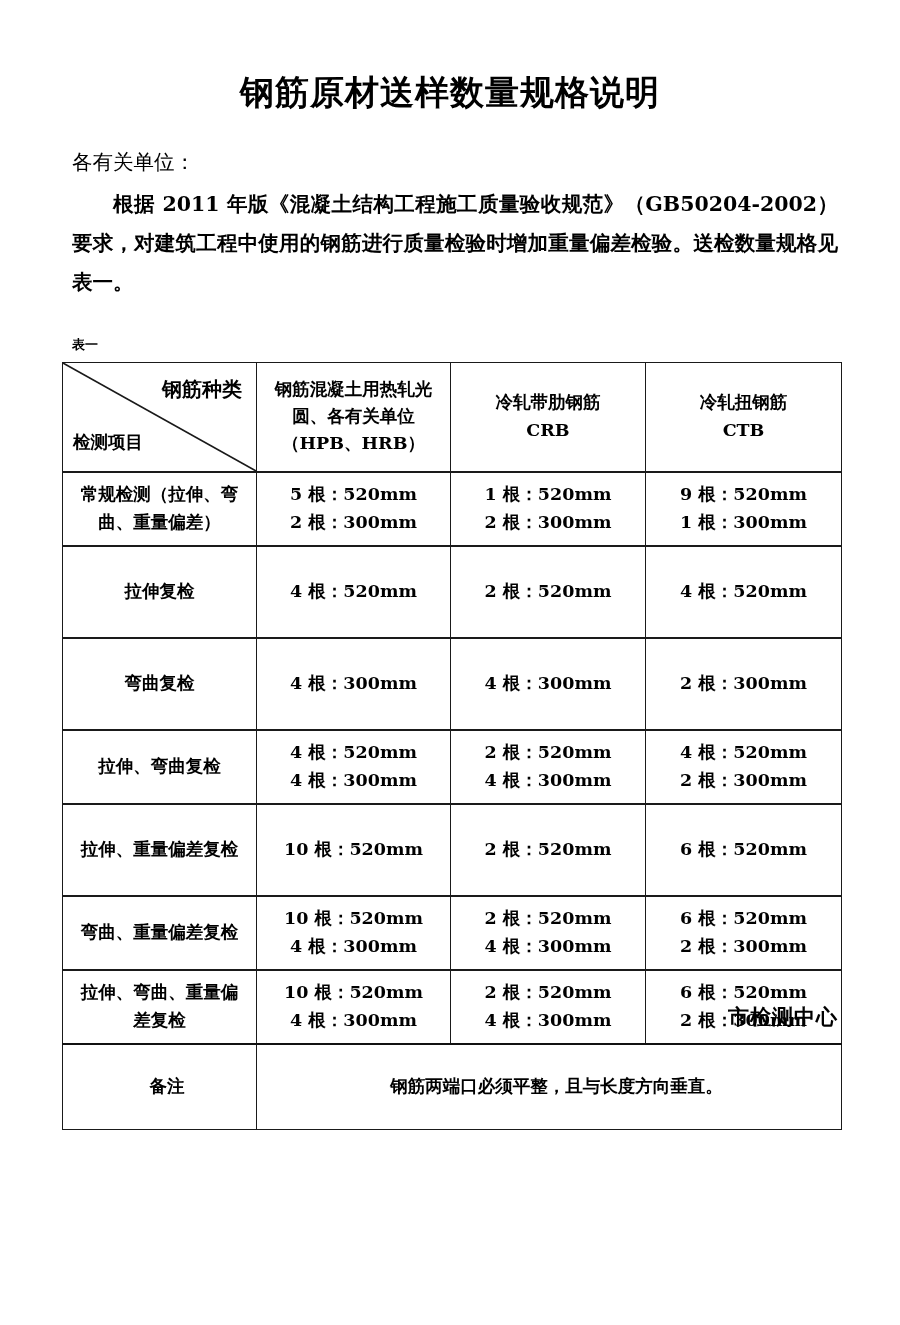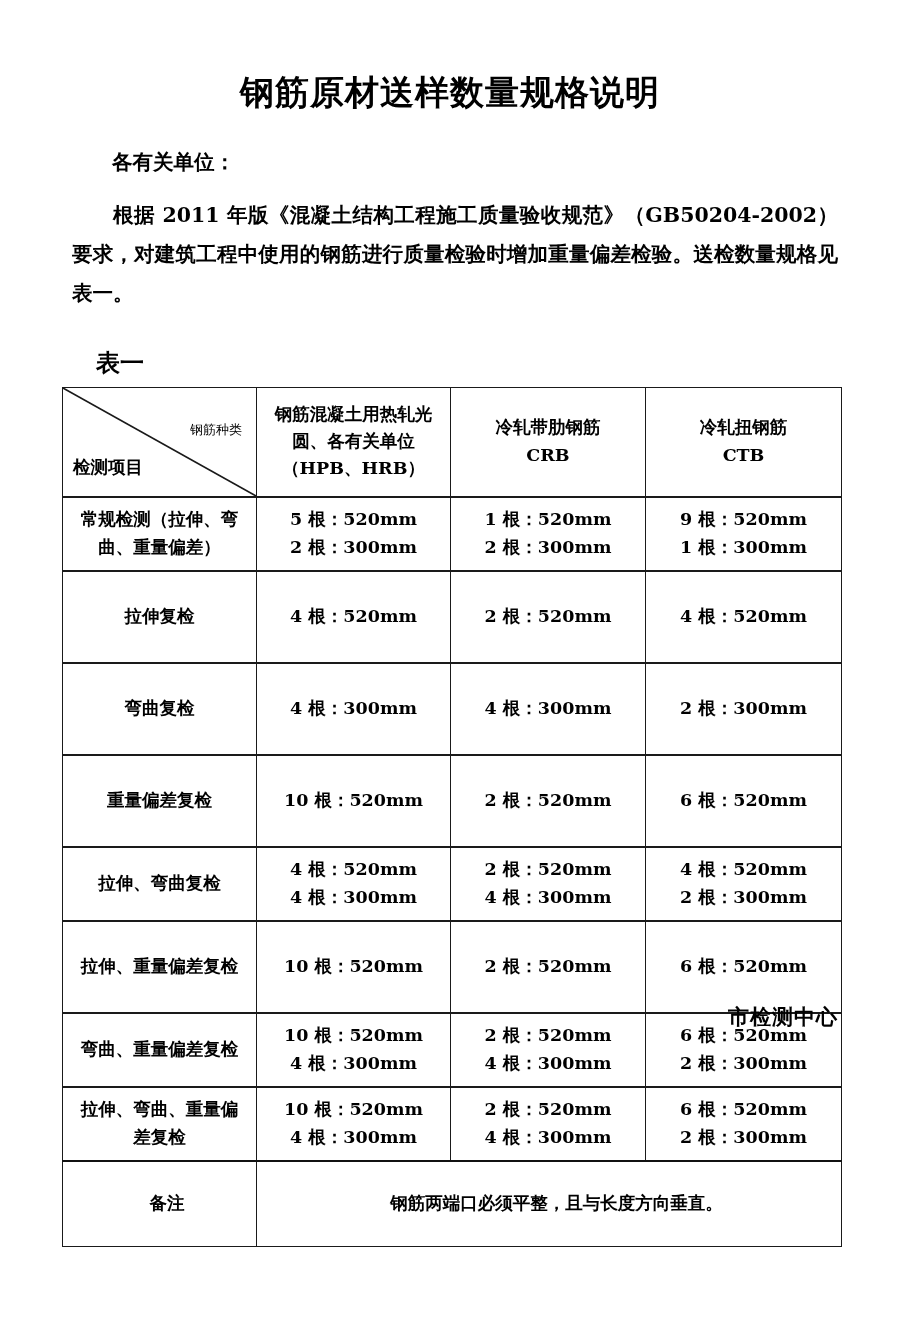--- a/index.html
+++ b/index.html
@@ -39,34 +39,33 @@
   .body-block {
     margin: 0 62px 0 72px;
     font-size: 20.5px;
     font-weight: bold;
     line-height: 1.9;
     font-family: "DejaVu Serif", "Liberation Serif", serif;
   }
   .salutation {
     margin-top: 30px;
     font-size: 20.5px;
-    font-weight: bold;
-    margin-left: 40px;
+    font-weight: normal;
   }
   .para {
-    margin-top: 14px;
+    margin-top: 3px;
     text-align: justify;
     text-justify: inter-ideograph;
     text-indent: 2em;
   }
 
   
   .table-caption {
-    margin: 34px 0 8px 96px;
-    font-size: 24px;
+    margin: 34px 0 8px 72px;
+    font-size: 13px;
     font-weight: bold;
     font-family: "DejaVu Serif", "Liberation Serif", serif;
   }
 
   
   .tbl-wrap {
     margin-left: 62px;
     width: 779px;
   }
   table.spec {
@@ -99,23 +98,23 @@
   td.corner .diag {
     position: absolute;
     inset: 0;
     width: 100%;
     height: 100%;
     display: block;
   }
   td.corner .lbl-cat {
     position: absolute;
     right: 14px;
-    top: 34px;
-    font-size: 13px;
-    font-weight: normal;
+    top: 14px;
+    font-size: 20px;
+    font-weight: bold;
     line-height: 1.2;
   }
   td.corner .lbl-item {
     position: absolute;
     left: 10px;
     bottom: 18px;
     font-size: 17.5px;
     font-weight: bold;
     line-height: 1.2;
   }
@@ -242,34 +241,20 @@
             <span class="val-line">4 根：300mm</span>
           </td>
           <td class="vals">
             <span class="val-line">4 根：300mm</span>
           </td>
           <td class="vals">
             <span class="val-line">2 根：300mm</span>
           </td>
         </tr>
 
-        <tr class="tall thick-bottom">
-          <td class="rowlabel">
-            <span class="val-line">重量偏差复检</span>
-          </td>
-          <td class="vals">
-            <span class="val-line">10 根：520mm</span>
-          </td>
-          <td class="vals">
-            <span class="val-line">2 根：520mm</span>
-          </td>
-          <td class="vals">
-            <span class="val-line">6 根：520mm</span>
-          </td>
-        </tr>
 
         <tr class="thick-bottom">
           <td class="rowlabel">
             <span class="val-line">拉伸、弯曲复检</span>
           </td>
           <td class="vals">
             <span class="val-line">4 根：520mm</span>
             <span class="val-line">4 根：300mm</span>
           </td>
           <td class="vals">

